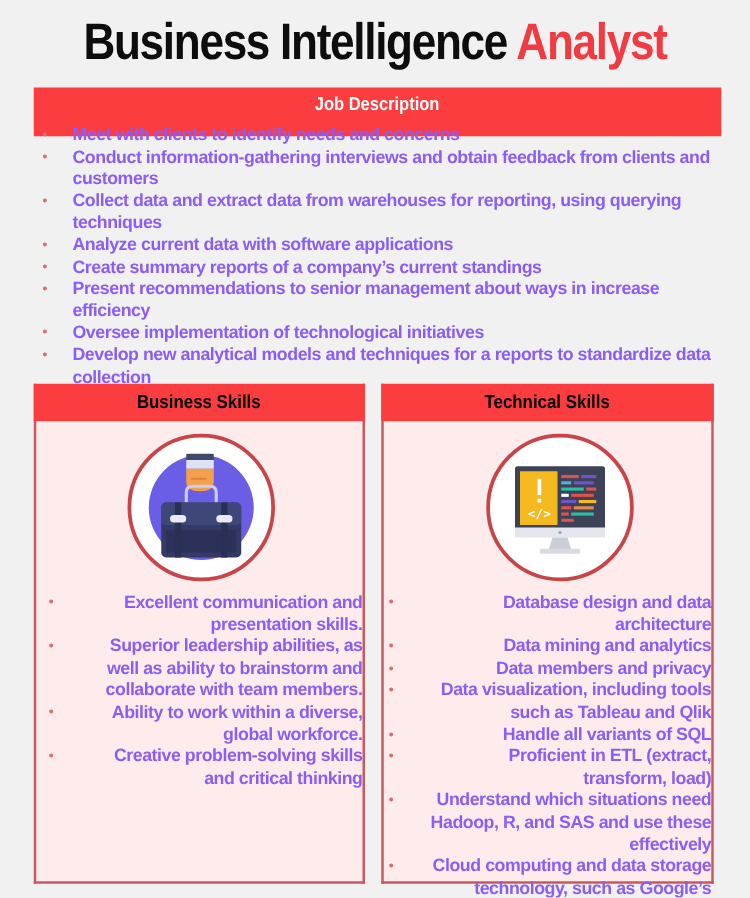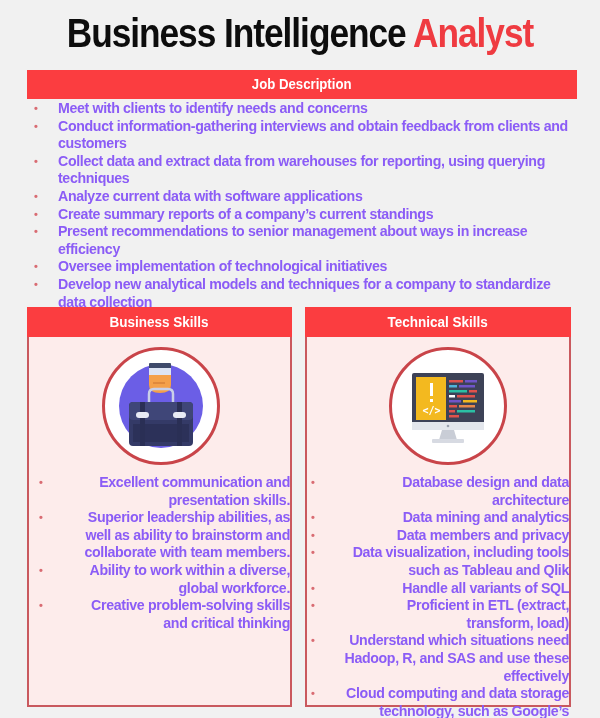--- a/index.html
+++ b/index.html
@@ -8,21 +8,21 @@
 
   .title {
     position: absolute; left: 0; top: 8px; width: 600px; text-align: center;
     font-family: "Liberation Sans", sans-serif; font-weight: bold; font-size: 41px;
     letter-spacing: -1.2px; transform: scaleX(0.86); transform-origin: center;
     color: #0d0d0d; line-height: 50px;
   }
   .title .accent { color: #ef3b41; }
 
   .jd-bar {
-    position: absolute; left: 27px; top: 70px; width: 550px; height: 29px;
+    position: absolute; left: 27px; top: 70px; width: 550px; height: 39px;
     background: #fb3d40; color: #fff; font-weight: bold; font-size: 15px;
     text-align: center; line-height: 27px;
   }
   .jd-bar span { display: inline-block; transform: scaleX(0.88); }
 
   ul.bullets { list-style: none; }
   ul.bullets li {
     position: relative; font-weight: bold; font-size: 14.2px; line-height: 17.6px;
     letter-spacing: -0.35px; color: #8b5cf6;
   }
@@ -34,21 +34,21 @@
   .jd-list li::before { left: -24px; top: 0; }
 
   .box {
     position: absolute; top: 307px; height: 400px;
     background: #fdeceb; border: 2px solid #c9595e; border-top: none;
   }
   .box.left { left: 27px; width: 265px; }
   .box.right { left: 305px; width: 266px; }
   .box-head {
     position: absolute; left: -2px; top: 0; right: -2px; height: 30px;
-    background: #fb3d40; color: #ffffff; font-weight: bold; font-size: 15px;
+    background: #fb3d40; color: #000000; font-weight: bold; font-size: 15px;
     text-align: center; line-height: 30px;
   }
   .box-head span { display: inline-block; transform: scaleX(0.9); }
 
   .icon-circle {
     position: absolute; top: 40px; width: 118px; height: 118px; border-radius: 50%;
     background: #fff; border: 3px solid #c94449;
   }
   .box.left .icon-circle { left: 73px; }
   .box.right .icon-circle { left: 82px; }
@@ -72,21 +72,21 @@
 </div>
 
 <ul class="bullets jd-list">
   <li>Meet with clients to identify needs and concerns</li>
   <li>Conduct information-gathering interviews and obtain feedback from clients and customers</li>
   <li>Collect data and extract data from warehouses for reporting, using querying techniques</li>
   <li>Analyze current data with software applications</li>
   <li>Create summary reports of a company’s current standings</li>
   <li>Present recommendations to senior management about ways in increase efficiency</li>
   <li>Oversee implementation of technological initiatives</li>
-  <li>Develop new analytical models and techniques for a company to standardize data collection</li>
+  <li>Develop new analytical models and techniques for a reports to standardize data collection</li>
 </ul>
 
 <div class="box left">
   <div class="box-head">
     <span>Business Skills</span>
   </div>
   <div class="icon-circle">
     <svg width="112" height="112" viewBox="0 0 112 112">
       <circle cx="56" cy="56" r="42" fill="#6b5ee6"></circle>
 

